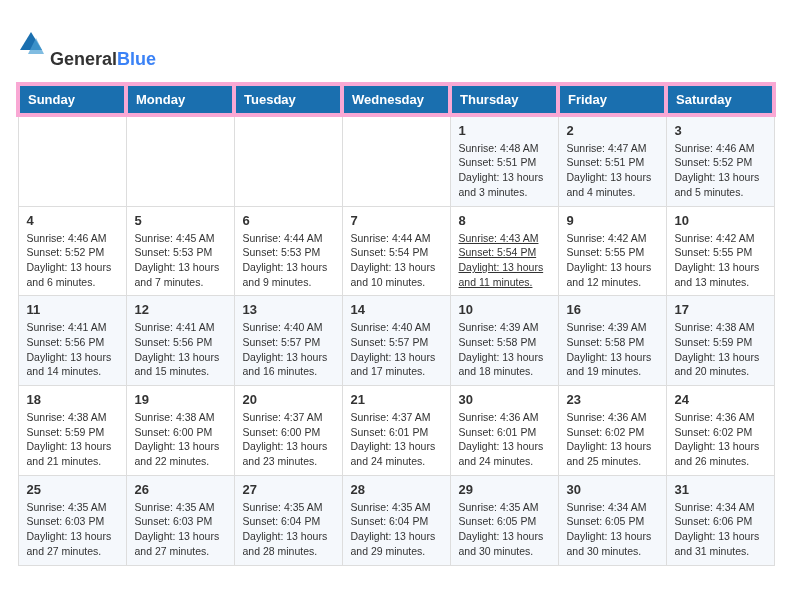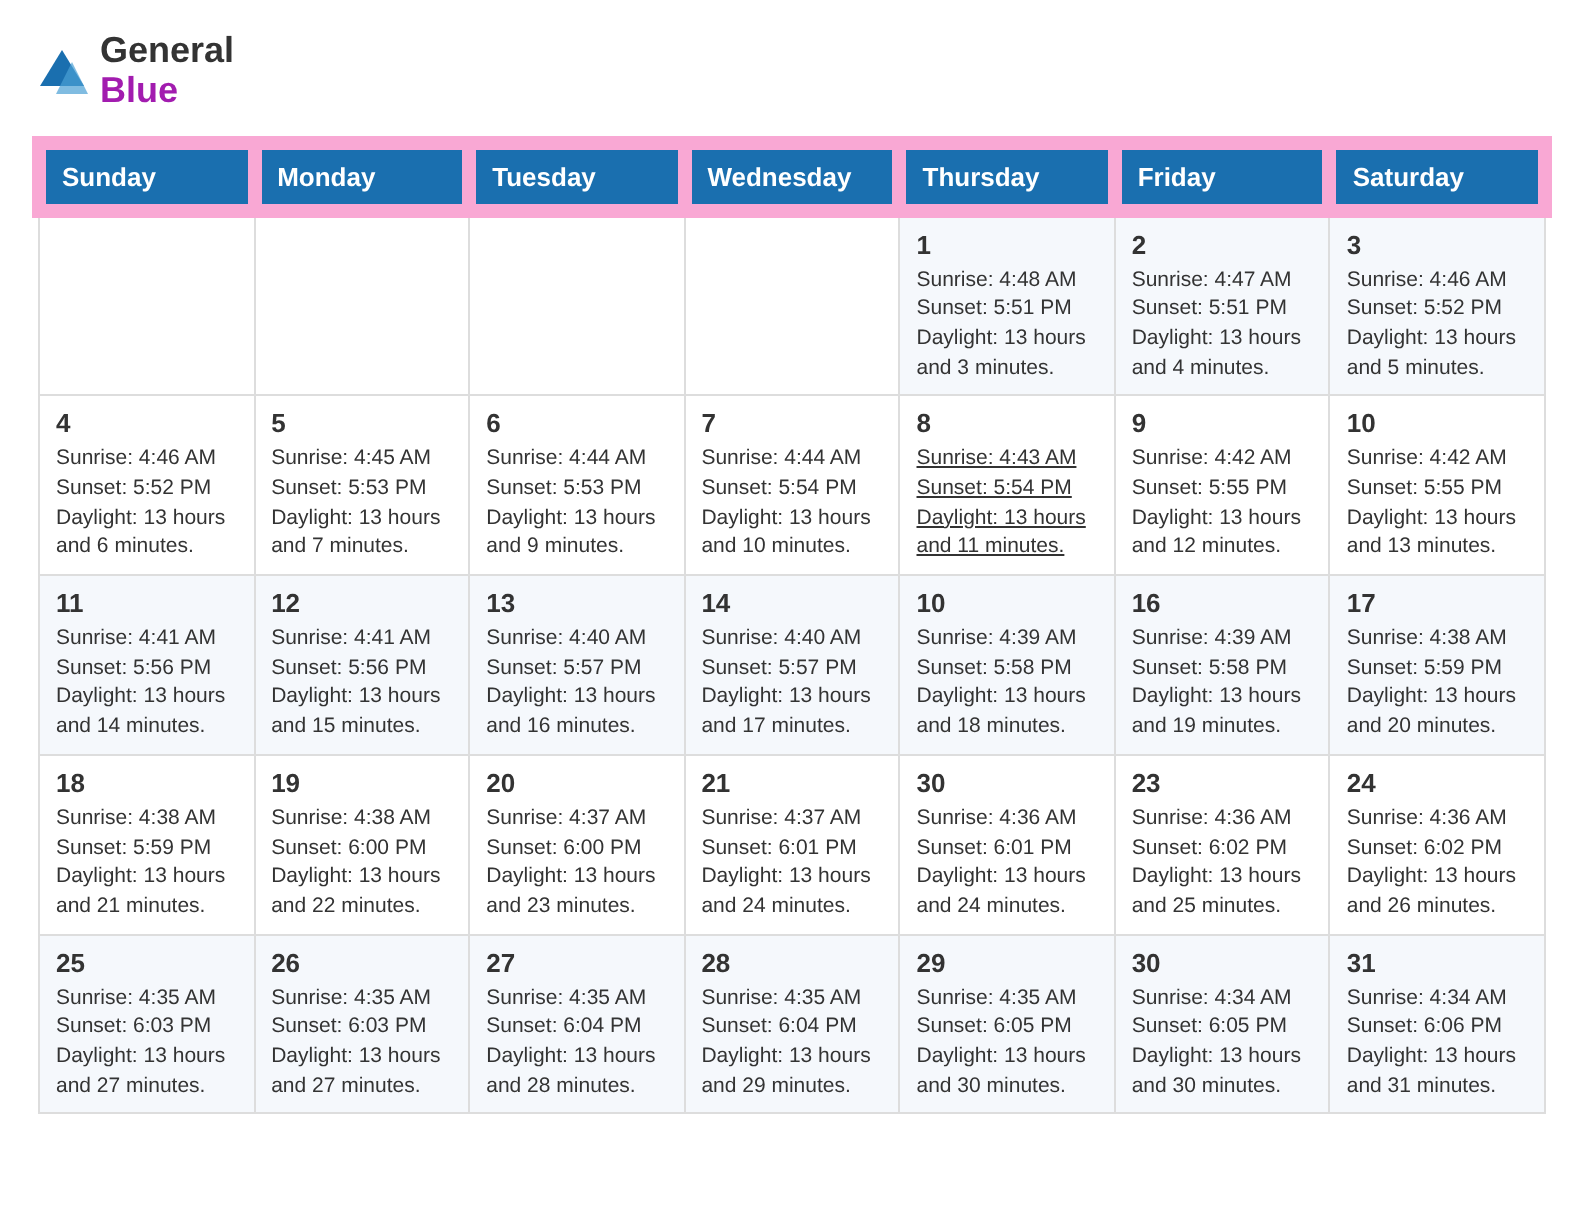--- a/index.html
+++ b/index.html
@@ -15,32 +15,33 @@
       justify-content: space-between;
       align-items: flex-start;
       margin-bottom: 12px;
     }
     .logo {
       display: flex;
       align-items: center;
     }
     .logo-text {
       display: flex;
-      flex-direction: column;
+      flex-direction: row;
       line-height: 1.1;
+      margin-top: 34px;
     }
     .logo-general {
       font-size: 18px;
       font-weight: bold;
       color: #333;
     }
     .logo-blue {
       font-size: 18px;
       font-weight: bold;
-      color: #a21caf;
+      color: #3b82f6;
     }
     .logo-icon {
       width: 30px;
       height: 30px;
       margin-right: 4px;
     }
     .title-section {
       text-align: right;
     }
     .month-title {
@@ -56,21 +57,21 @@
       width: 100%;
       border-collapse: collapse;
       border: 1px solid #ccc;
     }
     .calendar th {
       background-color: #1a6faf;
       color: #fff;
       text-align: left;
       padding: 6px 8px;
       font-size: 13px;
-      border: 7px solid #f9a8d4;
+      border: 4px solid #f9a8d4;
     }
     .calendar td {
       vertical-align: top;
       padding: 6px 8px;
       border: 1px solid #ddd;
       width: 14.28%;
       min-height: 80px;
       font-size: 11px;
       color: #333;
       background: #fff;

